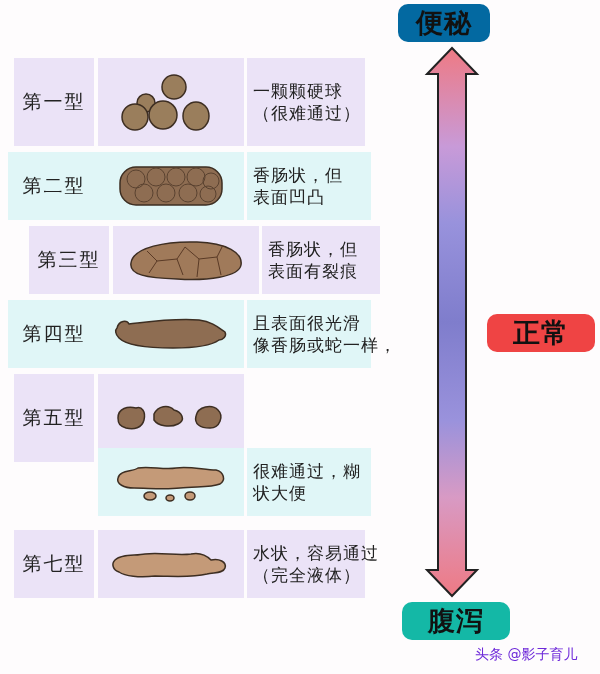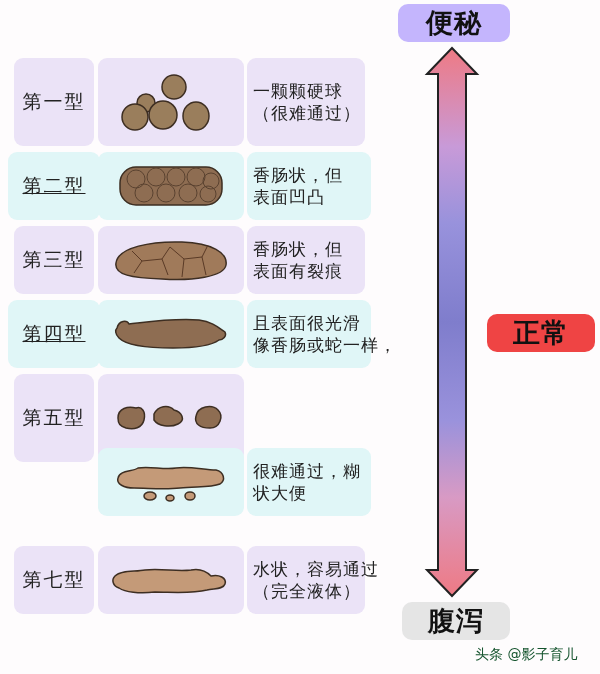--- a/index.html
+++ b/index.html
@@ -1,34 +1,34 @@
 <!DOCTYPE html>
 <html><head>
 <meta charset="utf-8">
 <style>
   html, body { margin:0; padding:0; }
   body { width:600px; height:674px; background:#fefcfd; position:relative; overflow:hidden;
          font-family:"DejaVu Sans","Liberation Sans",sans-serif; }
   .row { position:absolute; left:0; width:370px; }
-  .cell { position:absolute; top:0; bottom:0; display:flex; align-items:center; justify-content:center;border-radius:9px; }
+  .cell { position:absolute; top:0; bottom:0; display:flex; align-items:center; justify-content:center; }
   .purple .cell { background:#ebe3f7; }
   .cyan .cell { background:#e0f6f7; }
   .c-label { left:14px; width:80px; font-size:19px; color:#222; letter-spacing:2px; }
   .c-img { left:98px; width:146px; }
   .c-desc { left:247px; width:118px; font-size:17px; color:#222; line-height:22px; letter-spacing:1px; flex-direction:column; align-items:flex-start; padding-left:6px; box-sizing:border-box; }
-  .cyan .c-label { left:8px; width:92px;text-decoration:underline; }
+  .cyan .c-label { left:8px; width:92px; }
   .cyan .c-desc { width:124px; }
   .desc-line { white-space:nowrap; }
   .tag { position:absolute; border-radius:10px; font-size:27px; font-weight:bold; color:#111;
          display:flex; align-items:center; justify-content:center; letter-spacing:1px; }
-  .tag-top { left:398px; top:4px; width:112px; height:38px; background:#c4b5fd; }
+  .tag-top { left:398px; top:4px; width:92px; height:38px; background:#0369a1; }
   .tag-mid { left:487px; top:314px; width:108px; height:38px; background:#ef4444; }
-  .tag-bot { left:402px; top:602px; width:108px; height:38px; background:#e5e5e5; }
+  .tag-bot { left:402px; top:602px; width:108px; height:38px; background:#14b8a6; }
   .arrow { position:absolute; left:422px; top:46px; width:60px; height:552px; }
-  .watermark { position:absolute; left:475px; top:646px; font-size:14px; color:#14532d; }
+  .watermark { position:absolute; left:475px; top:646px; font-size:14px; color:#6d28d9; }
 </style>
 </head>
 <body>
 
 <div class="tag tag-top">便秘</div>
 <div class="tag tag-mid">正常</div>
 <div class="tag tag-bot">腹泻</div>
 
 <svg class="arrow" viewBox="0 0 60 552">
   <defs>
@@ -83,21 +83,21 @@
           <circle cx="92" cy="33" r="8"></circle>
       </g>
     </svg>
   </div>
   <div class="cell c-desc">
     <div class="desc-line">香肠状，但</div>
     <div class="desc-line">表面凹凸</div>
   </div>
 </div>
 
-<div class="row purple" style="top:226px;height:68px;">
+<div class="row purple" style="top:226px;height:68px;margin-left:15px;">
   <div class="cell c-label">第三型</div>
   <div class="cell c-img">
     <svg width="118" height="46" viewBox="0 0 118 46">
       <path d="M4 26 C6 10 40 4 70 5 C100 6 116 16 114 28 C112 40 80 44 50 42 C20 41 2 38 4 26 Z" fill="#a07a5a" stroke="#3d2e22" stroke-width="1.5"></path>
       <g fill="none" stroke="#5a3a26" stroke-width="1">
         <path d="M20 14 L30 24 L22 36"></path>
           <path d="M30 24 L50 22 L58 10"></path>
           <path d="M50 22 L56 38"></path>
         <path d="M58 10 L72 22 L70 40"></path>
           <path d="M72 22 L90 20 L96 8"></path>
@@ -147,21 +147,21 @@
           <ellipse cx="76" cy="36" rx="5" ry="4"></ellipse>
       </g>
     </svg>
   </div>
   <div class="cell c-desc">
     <div class="desc-line">很难通过，糊</div>
     <div class="desc-line">状大便</div>
   </div>
 </div>
 
-<div class="row purple" style="top:546px;height:68px;padding-left:12px;">
+<div class="row purple" style="top:530px;height:68px;padding-left:12px;">
   <div class="cell c-label">第七型</div>
   <div class="cell c-img">
     <svg width="120" height="36" viewBox="0 0 120 36">
       <path d="M4 14 C10 8 24 10 34 8 C50 6 66 10 80 8 C90 6 96 10 100 14 C108 12 116 16 114 22 C112 28 102 26 96 28 C80 32 60 30 44 30 C28 32 14 30 8 26 C2 24 0 18 4 14 Z" fill="#c49a78" stroke="#3d2e22" stroke-width="1.5"></path>
     </svg>
   </div>
   <div class="cell c-desc">
     <div class="desc-line">水状，容易通过</div>
     <div class="desc-line">（完全液体）</div>
   </div>

